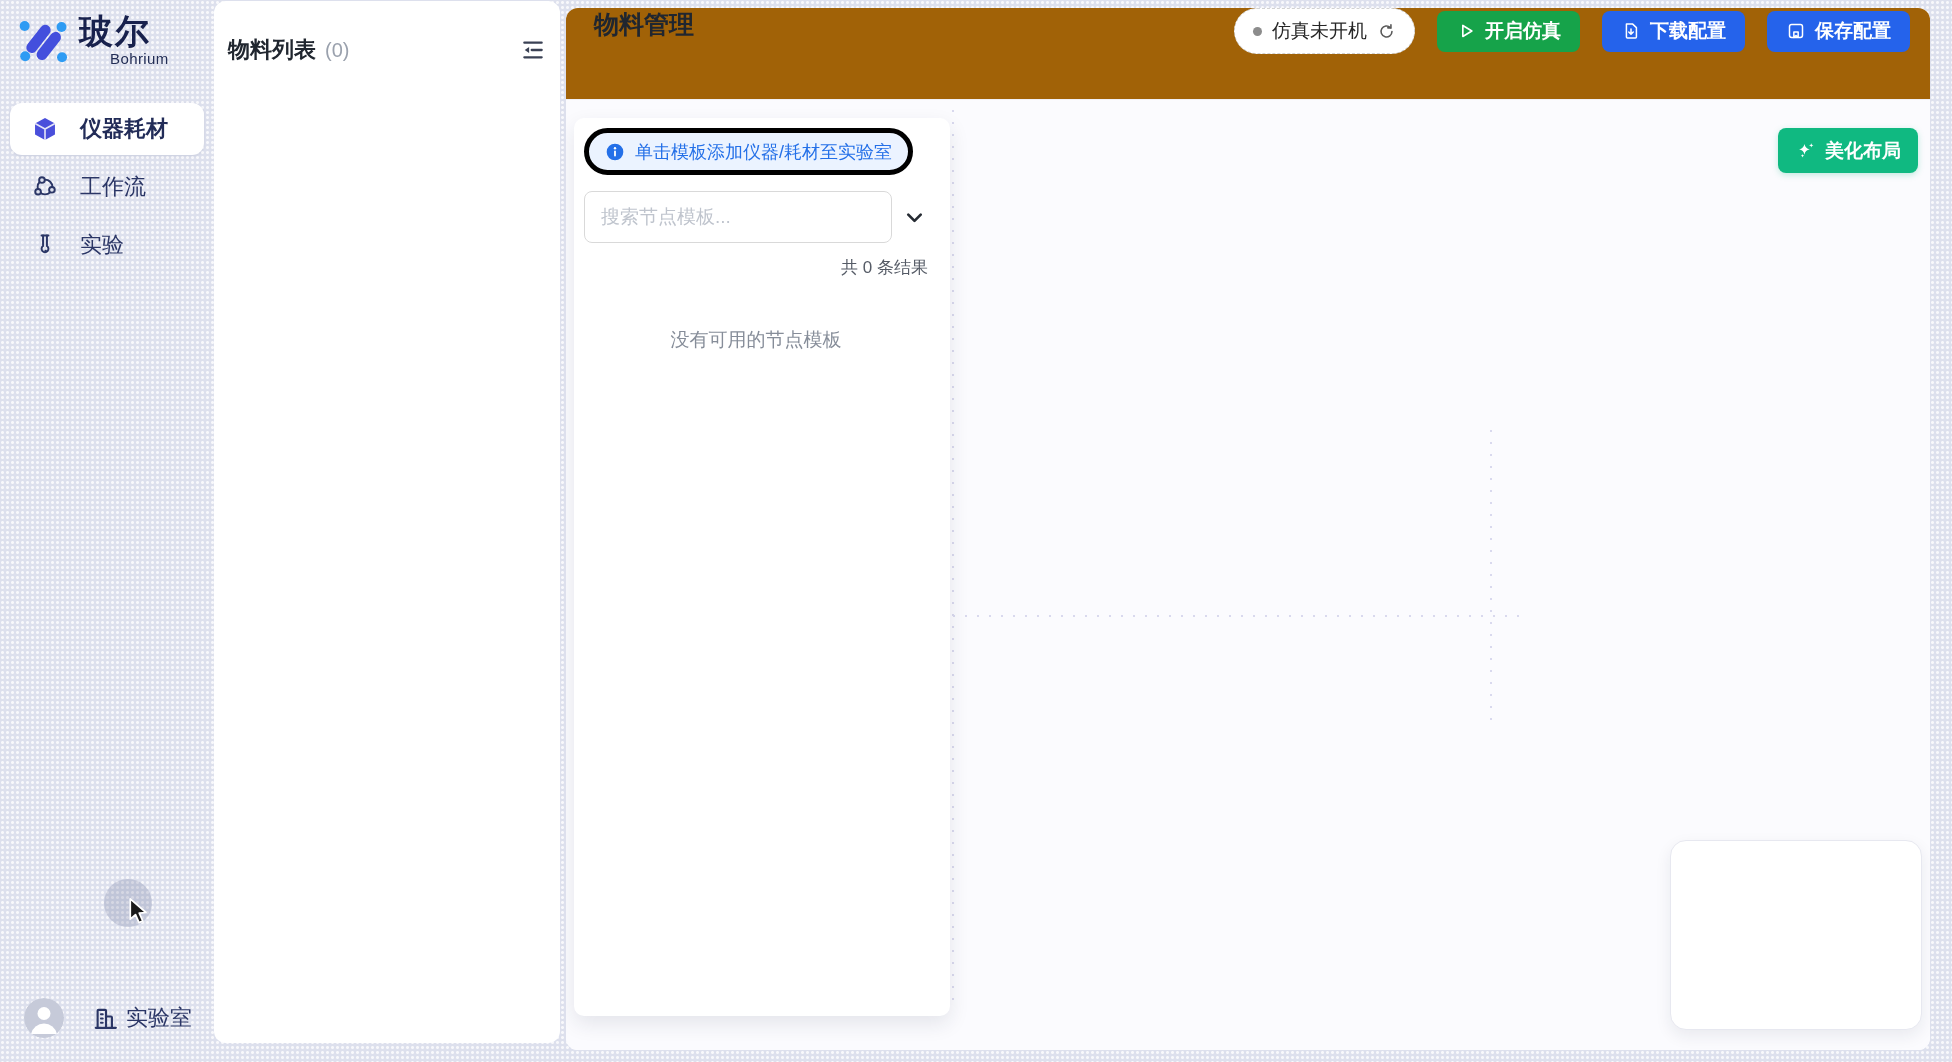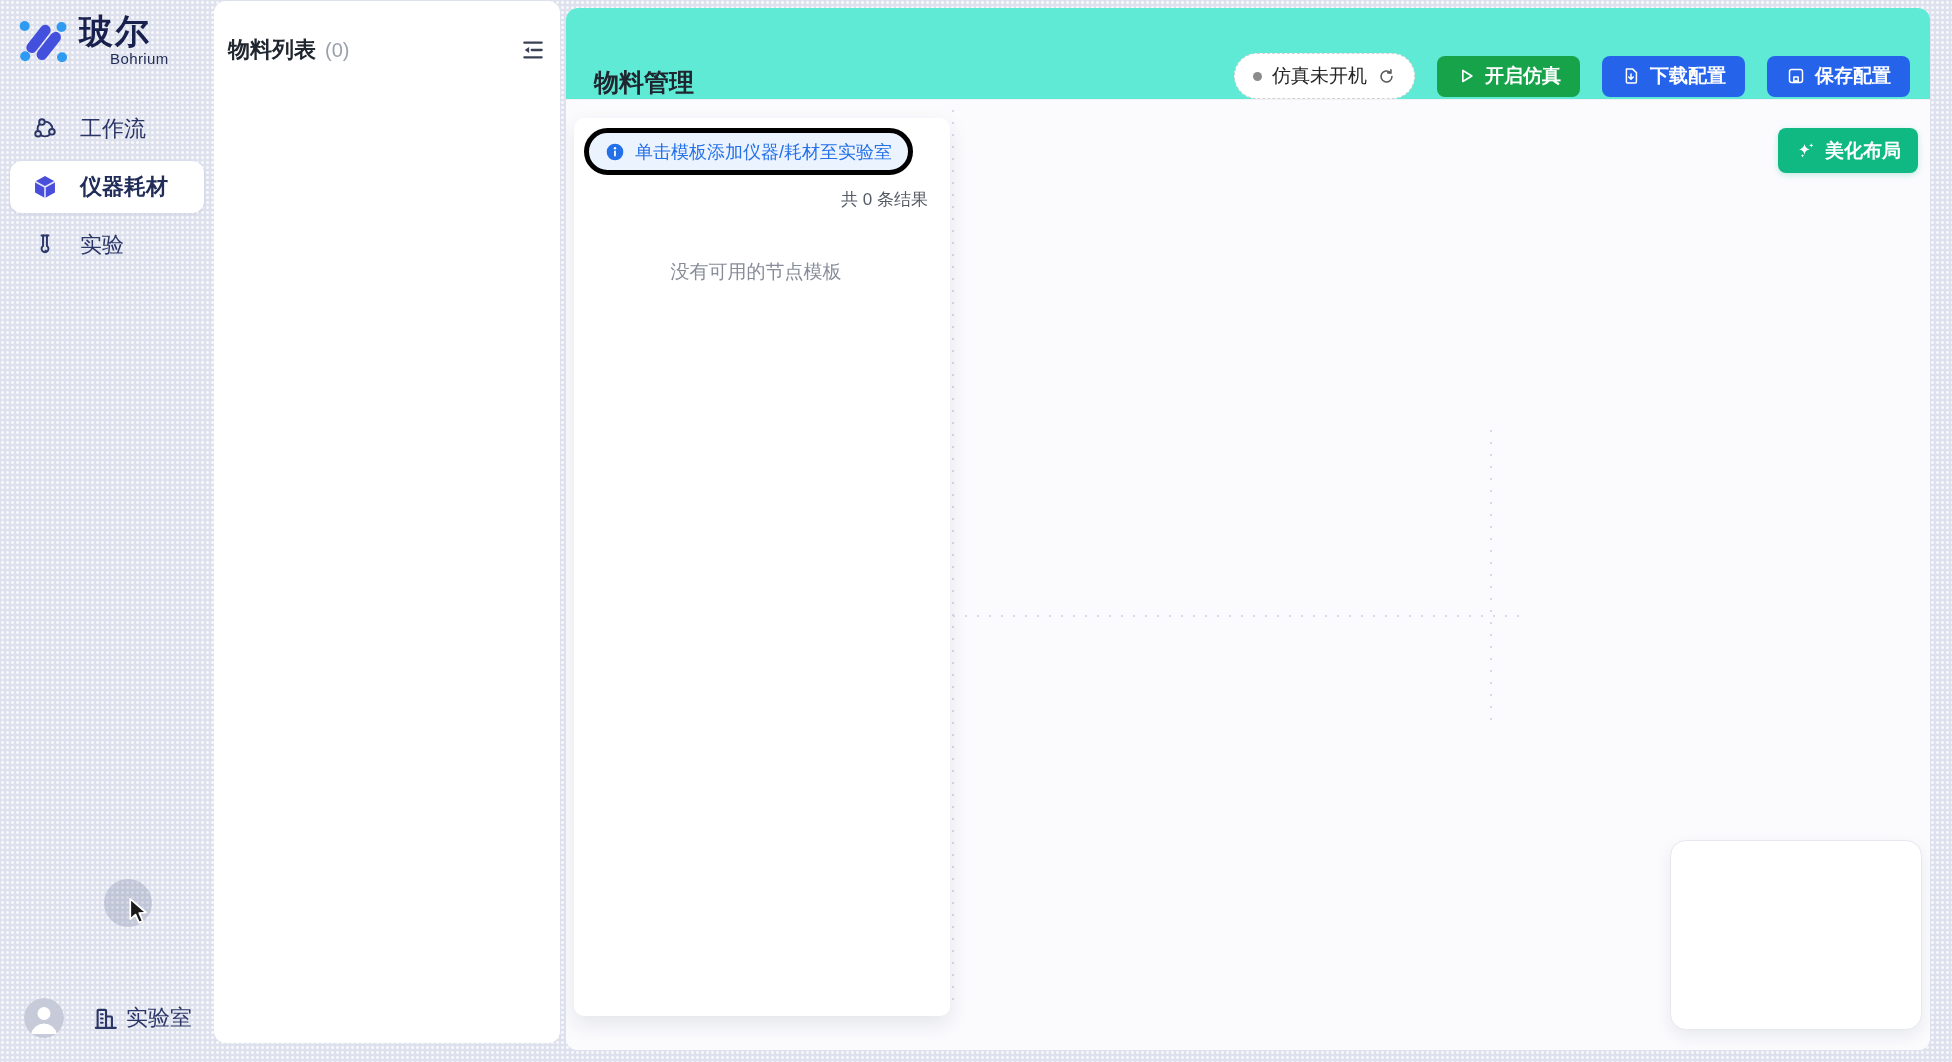--- a/index.html
+++ b/index.html
@@ -31,21 +31,21 @@
 
   
   .panel-a { position:absolute; left:214px; top:1px; width:346px; height:1042px; background:#fff; border-radius:12px; }
   .pa-header { display:flex; align-items:center; padding:34px 12px 0 14px; }
   .pa-title { font-size:22px; font-weight:700; color:#20262f; }
   .pa-count { font-size:20px; color:#9aa1ad; margin-left:9px; }
   .pa-collapse { margin-left:auto; width:30px; height:30px; display:flex; align-items:center; justify-content:center; cursor:pointer; }
 
   
   .panel-b { position:absolute; left:566px; top:8px; width:1364px; height:1042px; background:#fff; border-radius:12px; overflow:hidden; }
-  .pb-header { height:92px; display:flex; align-items:flex-end; padding:0 20px 0 28px; border-bottom:1px solid #f0f0f5; background:#5eead4; }
+  .pb-header { height:92px; display:flex; align-items:flex-start; padding:0 20px 0 28px; border-bottom:1px solid #f0f0f5; background:#a16207; }
   .pb-title { font-size:25px; font-weight:700; color:#20262f; }
   .header-actions { margin-left:auto; display:flex; align-items:center; gap:22px; }
   .status-pill { height:46px; border-radius:23px; border:1px dashed #d2d2d2; background:#fff; display:flex; align-items:center; gap:10px; padding:0 18px; cursor:pointer; }
   .status-dot { width:9px; height:9px; border-radius:50%; background:#8c8c8c; }
   .status-label { font-size:19px; color:#262626; }
   .btn { height:41px; border:none; border-radius:8px; display:flex; align-items:center; gap:9px; padding:0 19px; font-size:19px; font-weight:600; color:#fff; cursor:pointer; font-family:inherit; }
   .btn-green { background:#16a34a; }
   .btn-blue  { background:#2563eb; }
 
   
@@ -87,39 +87,39 @@
         <line x1="24" y1="37.5" x2="36.5" y2="21.5" stroke="#434fdd" stroke-width="10" stroke-linecap="round"></line>
       </svg>
     </span>
     <div>
       <div class="logo-name-zh">玻尔</div>
       <div class="logo-name-en">Bohrium</div>
     </div>
   </div>
 
   <div class="nav">
+    <div class="nav-item active">
+      <span class="icon">
+        <svg width="26" height="26" viewBox="0 0 24 24">
+          <path d="M12 1.8 2.8 6.9v10.2L12 22.2l9.2-5.1V6.9Z" fill="#4a4fdb"></path>
+          <path d="M12 12 2.8 6.9M12 12l9.2-5.1M12 12v10.2" stroke="#e4e5f7" stroke-width="1.5" fill="none"></path>
+        </svg>
+      </span>
+      <span class="nav-label">仪器耗材</span>
+    </div>
     <div class="nav-item">
       <span class="icon">
         <svg width="26" height="26" viewBox="0 0 24 24" fill="none" stroke="#2b3666" stroke-width="1.8">
           <circle cx="12" cy="12" r="6.8"></circle>
           <circle cx="9.2" cy="5.6" r="2.6" fill="#dde0ed"></circle>
           <circle cx="5.6" cy="16.4" r="2.6" fill="#dde0ed"></circle>
           <circle cx="18.4" cy="14.6" r="2.6" fill="#dde0ed"></circle>
         </svg>
       </span>
       <span class="nav-label">工作流</span>
-    </div>
-    <div class="nav-item active">
-      <span class="icon">
-        <svg width="26" height="26" viewBox="0 0 24 24">
-          <path d="M12 1.8 2.8 6.9v10.2L12 22.2l9.2-5.1V6.9Z" fill="#4a4fdb"></path>
-          <path d="M12 12 2.8 6.9M12 12l9.2-5.1M12 12v10.2" stroke="#e4e5f7" stroke-width="1.5" fill="none"></path>
-        </svg>
-      </span>
-      <span class="nav-label">仪器耗材</span>
     </div>
     <div class="nav-item">
       <span class="icon">
         <svg width="26" height="26" viewBox="0 0 24 24" fill="none" stroke="#2b3666" stroke-width="1.8" stroke-linecap="round">
           <path d="M8.8 3.2h6.4"></path>
           <path d="M10.2 3.2v9.7a3.15 3.15 0 1 0 3.6 0V3.2"></path>
           <circle cx="12.6" cy="17.4" r="1.1" fill="#2b3666" stroke="none"></circle>
         </svg>
       </span>
       <span class="nav-label">实验</span>
@@ -231,19 +231,29 @@
       <div class="banner">
         <span class="icon">
           <svg width="20" height="20" viewBox="0 0 24 24">
             <circle cx="12" cy="12" r="10" fill="#2470e8"></circle>
             <circle cx="12" cy="7.4" r="1.45" fill="#fff"></circle>
             <rect x="10.9" y="10.3" width="2.2" height="7" rx="1.1" fill="#fff"></rect>
           </svg>
         </span>
         <span class="banner-text">单击模板添加仪器/耗材至实验室</span>
       </div>
+      <div class="search-row">
+        <input class="search-input" type="text" placeholder="搜索节点模板..." style="">
+        <button class="chev-btn">
+          <span class="icon">
+            <svg width="23" height="23" viewBox="0 0 24 24" fill="none" stroke="#262b33" stroke-width="2.8" stroke-linecap="round" stroke-linejoin="round">
+              <path d="M5.5 9 12 15.5 18.5 9"></path>
+            </svg>
+          </span>
+        </button>
+      </div>
       <div class="results-line">共 0 条结果</div>
       <div class="empty-line">没有可用的节点模板</div>
     </div>
 
     <div class="minimap"></div>
   </div>
 </div>
 
 </body></html>

